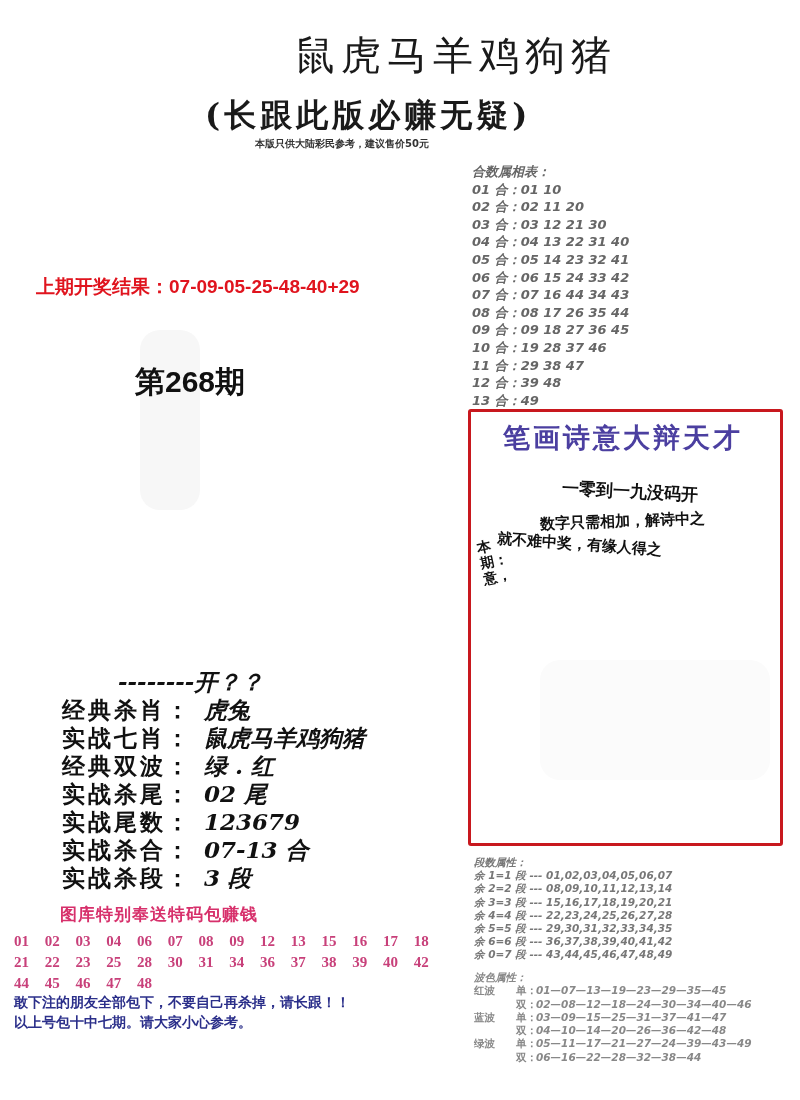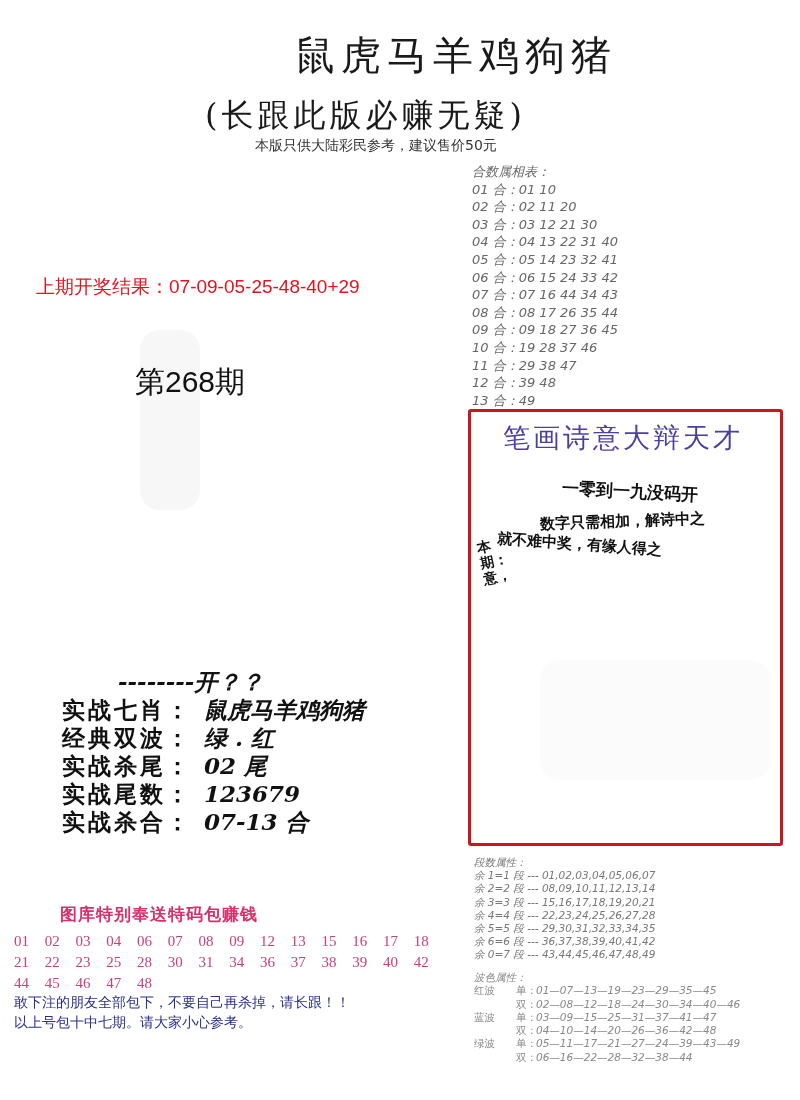--- a/index.html
+++ b/index.html
@@ -1,21 +1,21 @@
 <!DOCTYPE html>
 <html><head>
 <meta charset="utf-8">
 <style>
   html, body { margin:0; padding:0; }
   body { width:800px; height:1100px; background:#ffffff; position:relative; overflow:hidden;
          font-family:"DejaVu Sans", sans-serif; color:#111; }
-  .abs { position:absolute; }
+  .abs { position:absolute;font-weight:bold; }
   .title { left:295px; top:28px; font-family:"DejaVu Serif", serif; font-size:40px; letter-spacing:6px; color:#1a1a1a; font-weight:300; }
   .subtitle { left:205px; top:94px; font-family:"DejaVu Serif", serif; font-size:32px; letter-spacing:4px; color:#1a1a1a; }
-  .notice { left:255px; top:137px; font-size:14px; color:#333; }
+  .notice { left:255px; top:137px; font-size:10px; color:#333; }
   .result { left:36px; top:274px; font-size:19px; color:#e0141e; font-family:"Liberation Sans", sans-serif; }
   .issue { left:135px; top:362px; font-size:30px; color:#111; font-family:"Liberation Sans", sans-serif; }
 
   .he-table { left:472px; top:163px; font-family:"DejaVu Sans", sans-serif; font-size:13px; color:#666; font-style:italic; line-height:17.6px; }
   .he-table .row span.k { display:inline-block; min-width:46px; }
 
   .poem-box { left:468px; top:409px; width:315px; height:437px; border:3px solid #c8181e; border-radius:3px; box-sizing:border-box; }
   .poem-title { left:503px; top:420px; font-family:"DejaVu Serif", serif; font-size:27px; color:#4b3fa0; letter-spacing:3px; }
   .poem-l1 { left:562px; top:480px; font-family:"DejaVu Serif", serif; font-size:17px; color:#111; font-weight:bold; transform:rotate(3deg); }
   .poem-l2 { left:540px; top:512px; font-family:"DejaVu Serif", serif; font-size:15px; color:#111; font-weight:bold; transform:rotate(-2deg); }
@@ -74,25 +74,27 @@
 
 <div class="abs poem-box"></div>
 <div class="abs poem-title">笔画诗意大辩天才</div>
 <div class="abs poem-l1">一零到一九没码开</div>
 <div class="abs poem-l2">数字只需相加，解诗中之</div>
 <div class="abs poem-l3">就不难中奖，有缘人得之</div>
 <div class="abs poem-label"><span>本期：</span><span>意，</span></div>
 
 <div class="abs predict">
   <div class="dash">--------开？？</div>
+  <div><span class="lbl">经典杀肖：</span><span class="val">虎兔</span></div>
   <div><span class="lbl">实战七肖：</span><span class="val">鼠虎马羊鸡狗猪</span></div>
   <div><span class="lbl">经典双波：</span><span class="val">绿 . 红</span></div>
   <div><span class="lbl">实战杀尾：</span><span class="val">02 尾</span></div>
   <div><span class="lbl">实战尾数：</span><span class="val">123679</span></div>
   <div><span class="lbl">实战杀合：</span><span class="val">07-13 合</span></div>
+  <div><span class="lbl">实战杀段：</span><span class="val">3 段</span></div>
 </div>
 
 <div class="abs gift-title">图库特别奉送特码包赚钱</div>
 <div class="abs gift-nums" id="gift-nums"><span>01</span> <span>02</span> <span>03</span> <span>04</span> <span>06</span> <span>07</span> <span>08</span> <span>09</span> <span>12</span> <span>13</span> <span>15</span> <span>16</span> <span>17</span> <span>18</span> <span>21</span> <span>22</span> <span>23</span> <span>25</span> <span>28</span> <span>30</span> <span>31</span> <span>34</span> <span>36</span> <span>37</span> <span>38</span> <span>39</span> <span>40</span> <span>42</span> <span>44</span> <span>45</span> <span>46</span> <span>47</span> <span>48</span> </div>
 
 <div class="abs footer">
   <div>敢下注的朋友全部包下，不要自己再杀掉，请长跟！！</div>
   <div>以上号包十中七期。请大家小心参考。</div>
 </div>
 

